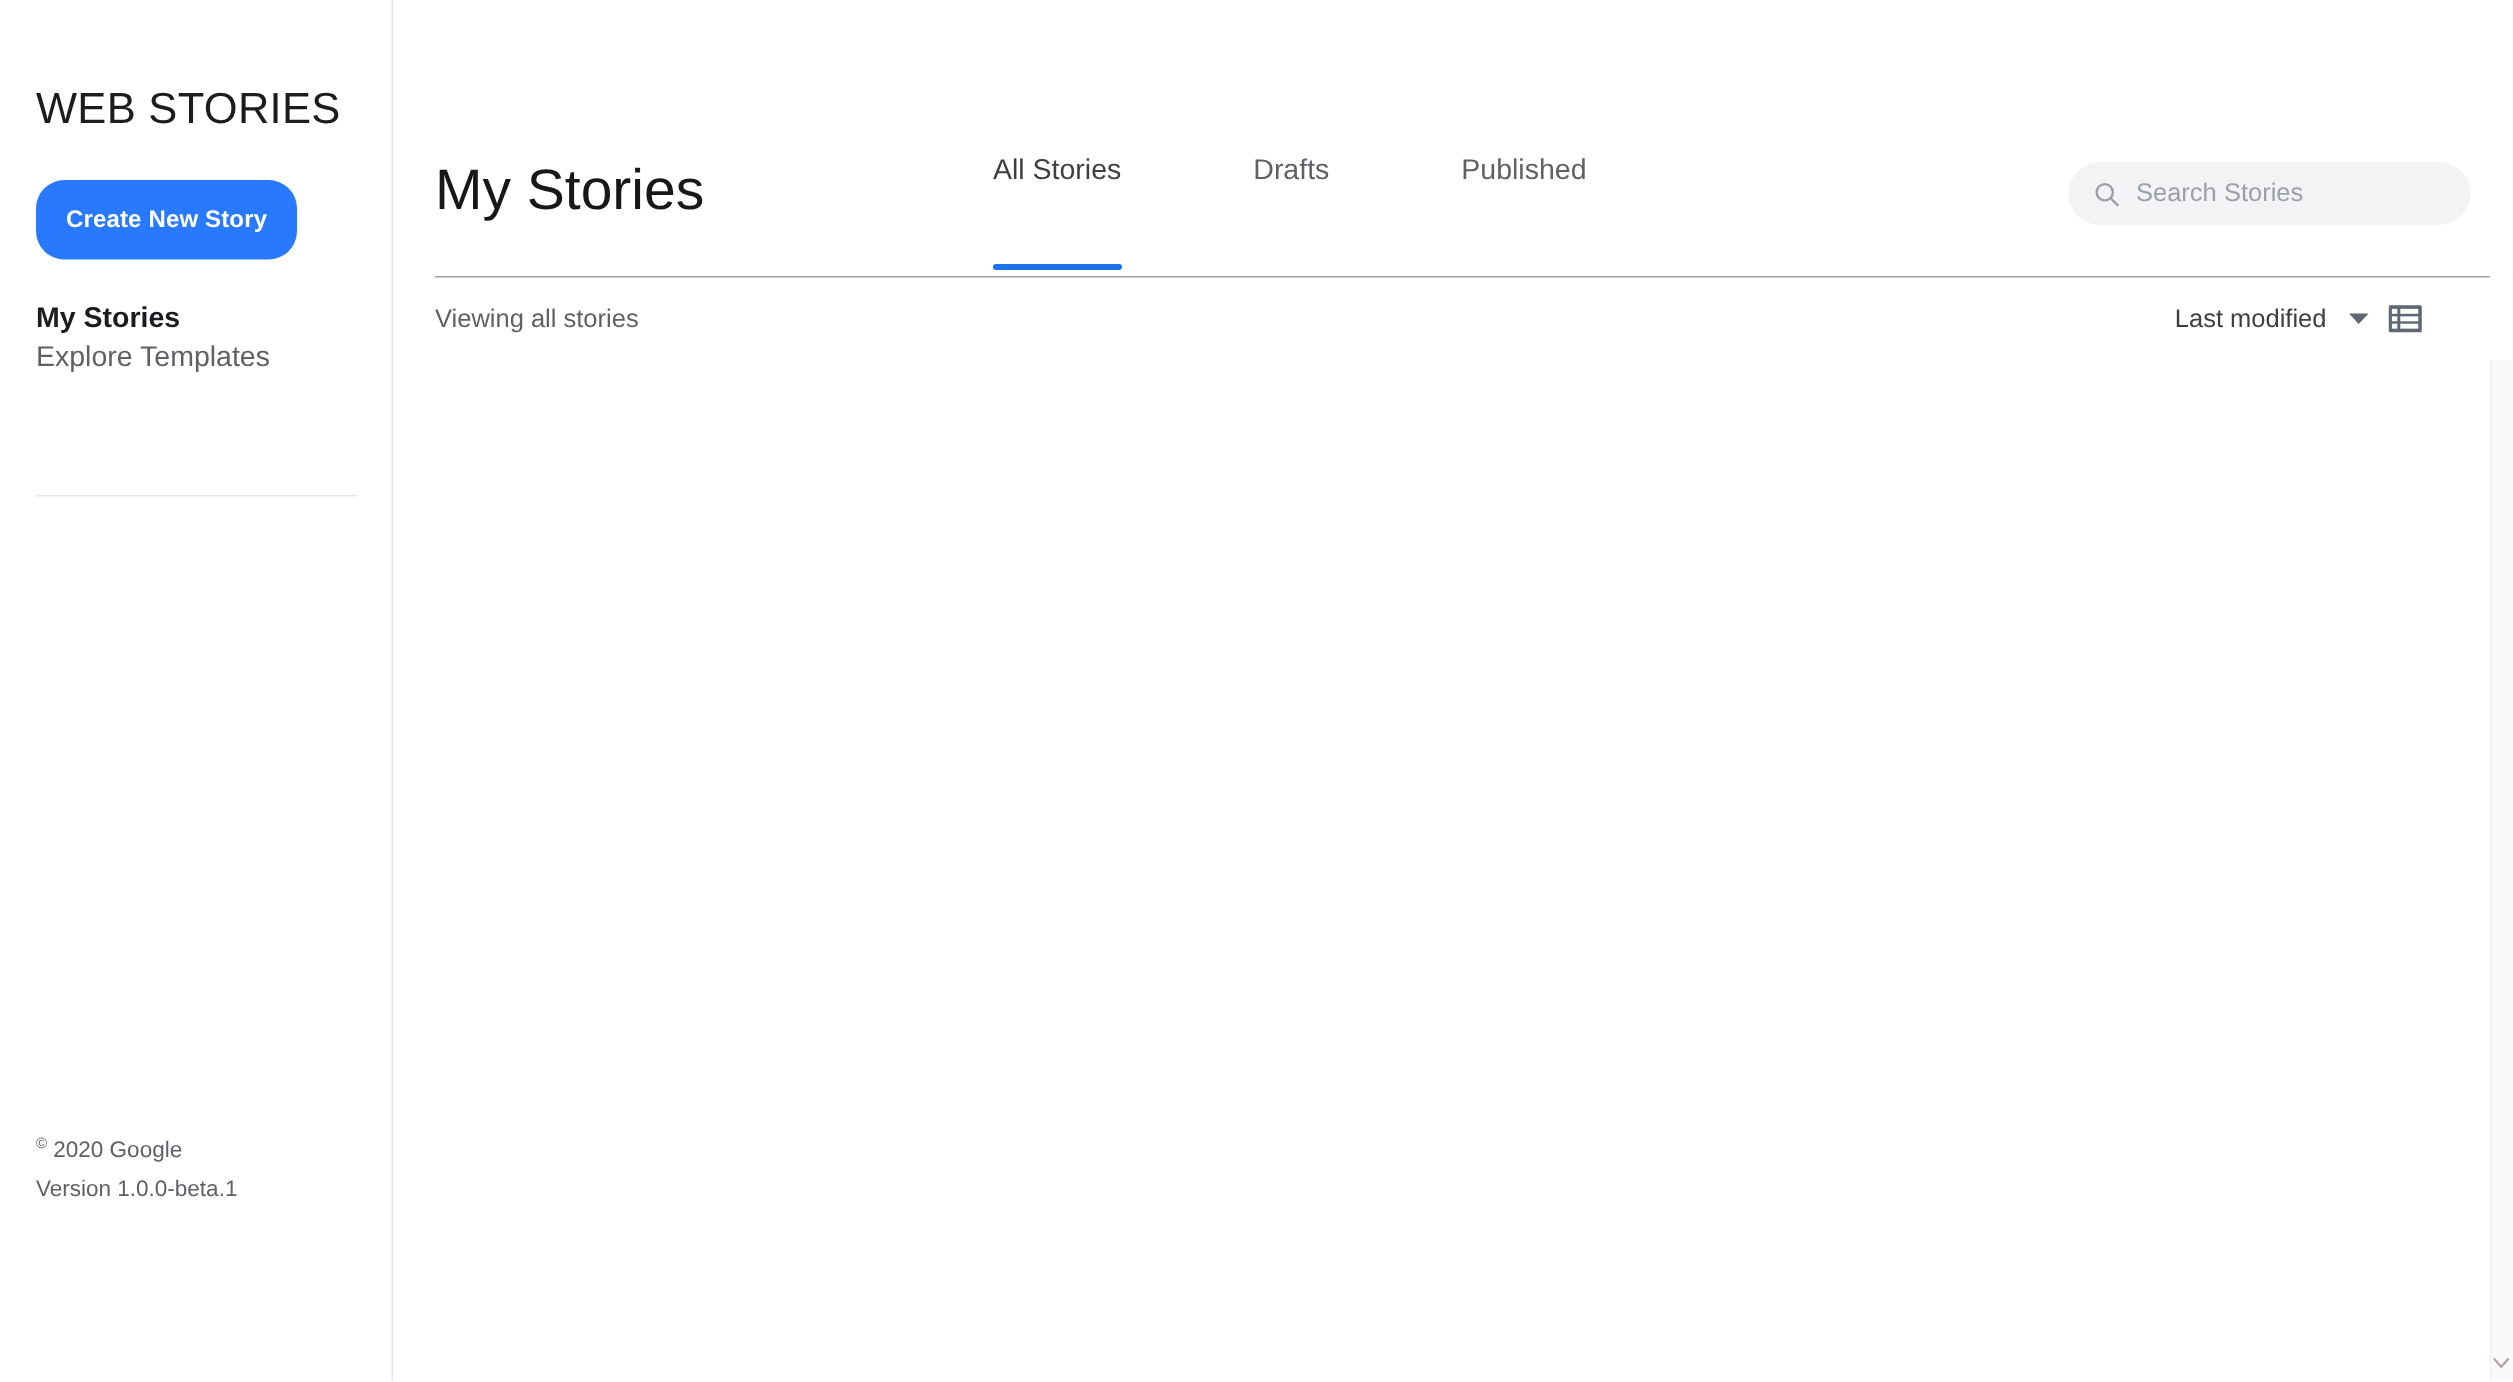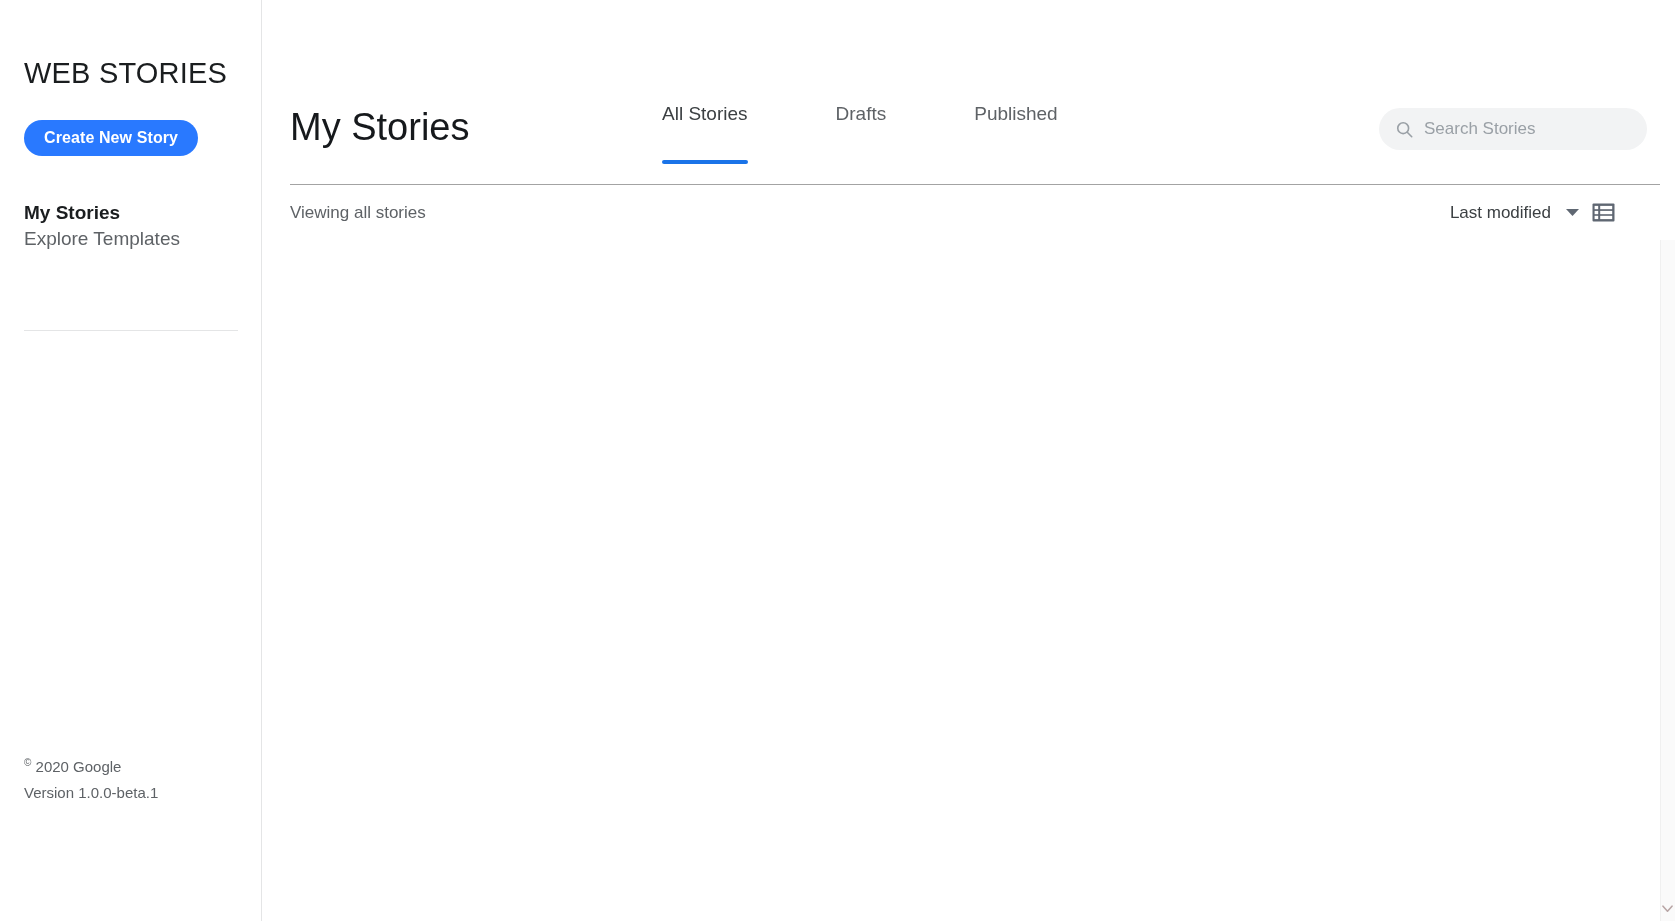--- a/index.html
+++ b/index.html
@@ -41,21 +41,21 @@
     letter-spacing: 0.2px;
     font-weight: 400;
     color: #1a1d1f;
     white-space: nowrap;
   }
 
   .create-button {
     position: absolute;
     left: 24px;
     top: 120px;
-    height: 36px;
+    height: 53px;
     padding: 0 20px;
     border: none;
     border-radius: 19px;
     background: #2979ff;
     color: #ffffff;
     font-family: "Liberation Sans", sans-serif;
     font-size: 16px;
     font-weight: 700;
     letter-spacing: 0.1px;
     cursor: pointer;
@@ -145,21 +145,21 @@
     position: absolute;
     left: 400px;
     top: 100px;
     display: flex;
     align-items: flex-start;
     height: 84px;
   }
 
   .tab {
     position: relative;
-    padding: 0 0 36px 0;
+    padding: 0 0 52px 0;
     margin-right: 88px;
     font-size: 19px;
     line-height: 28px;
     color: #5e6266;
     cursor: pointer;
     white-space: nowrap;
     background: none;
     border: none;
     font-family: "Liberation Sans", sans-serif;
   }

